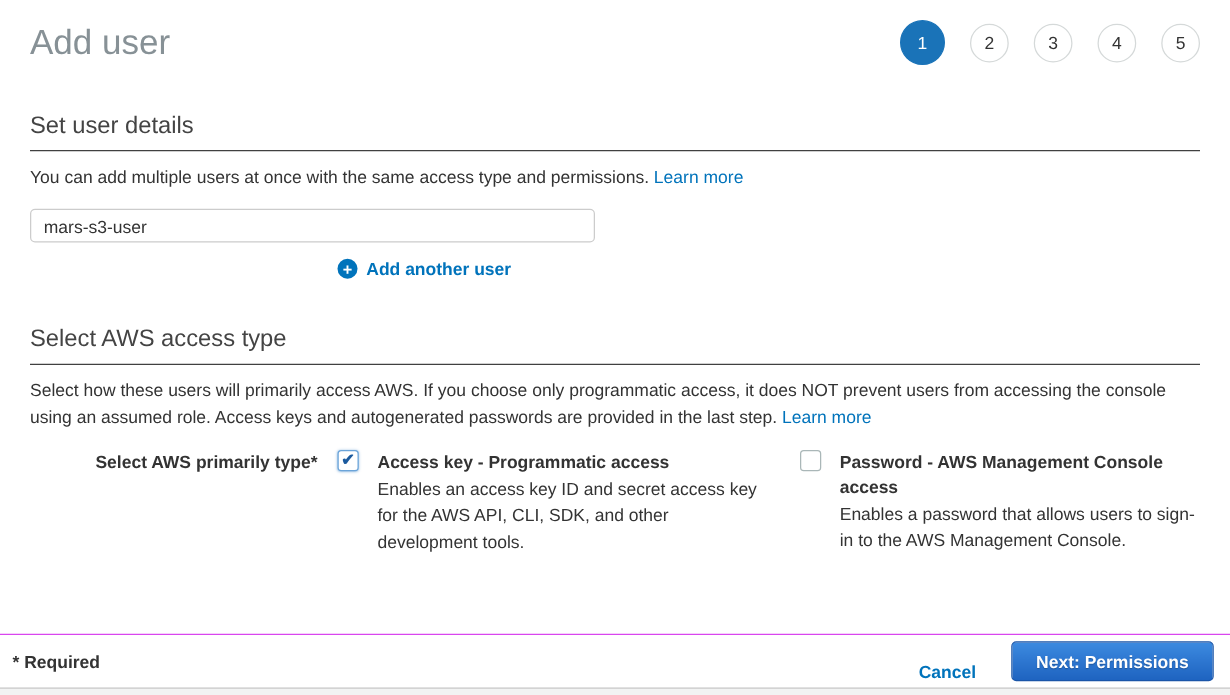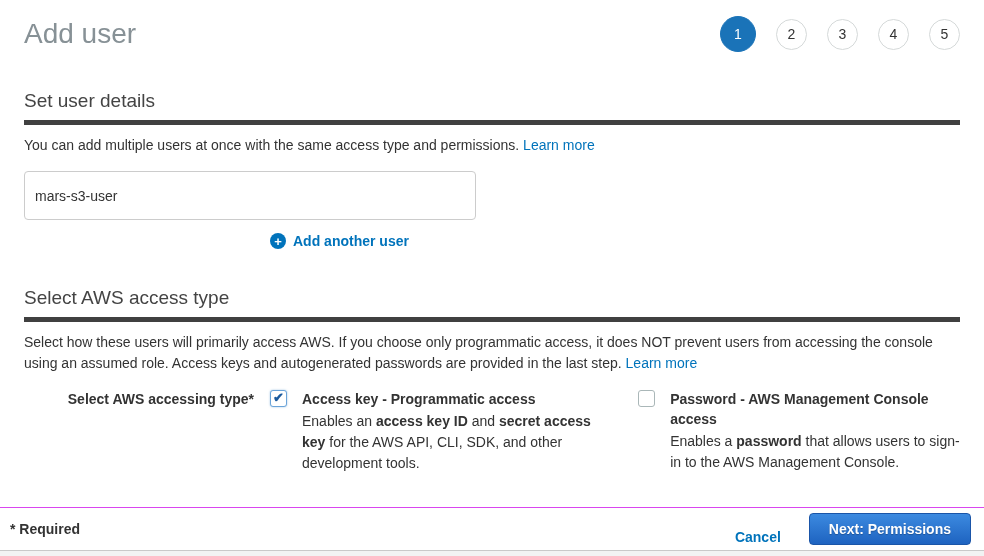--- a/index.html
+++ b/index.html
@@ -20,34 +20,34 @@
     border:1px solid #d5d9d9; color:#333; font-size:14px;
     display:flex; align-items:center; justify-content:center; cursor:default;
   }
   .step.active {
     width:36px; height:36px; background:#1a73b8; border-color:#1a73b8; color:#fff;
   }
 
   
   .section-heading {
     font-size:19px; font-weight:400; color:#444;
-    margin-top:38px; padding-bottom:8px; border-bottom:5px solid #404040;
+    margin-top:38px; padding-bottom:8px; border-bottom:1px solid #404040;
   }
   .section-desc { font-size:14px; line-height:21px; color:#333; margin-top:10px; max-width:962px; }
   a.link { color:#0073bb; text-decoration:none; cursor:pointer; }
 
   
   .form-row { display:flex; align-items:center; margin-top:15px; }
   .form-row.top-align { align-items:flex-start; }
   .form-label {
     width:246px; min-width:246px; text-align:right; padding-right:16px;
     font-size:14px; font-weight:bold; color:#333; line-height:20px;
   }
   .text-input {
-    width:452px; height:49px; border:1px solid #ccc; border-radius:4px;
+    width:452px; height:27px; border:1px solid #ccc; border-radius:4px;
     padding:0 10px; font-size:14px; color:#333; font-family:"Liberation Sans", sans-serif;
     outline:none; background:#fff;
   }
   .add-user-row { margin-top:13px; }
   .add-user-link { display:flex; align-items:center; font-size:14px; font-weight:bold; color:#0073bb; cursor:pointer; text-decoration:none; }
   .plus-icon {
     width:16px; height:16px; border-radius:50%; background:#0073bb; color:#fff;
     display:inline-flex; align-items:center; justify-content:center;
     font-size:13px; font-weight:bold; line-height:1; margin-right:7px;
   }
@@ -59,21 +59,21 @@
     width:17px; height:17px; border:1px solid #aab7b8; border-radius:3px;
     background:#fff; margin-right:15px; margin-top:1px; position:relative; cursor:pointer; flex:none;
   }
   .checkbox.checked { border-color:#6ba4d9; box-shadow:0 0 2px rgba(58,131,199,.5); }
   .checkbox.checked::after {
     content:"\2714"; position:absolute; left:2px; top:-1px;
     font-size:13px; font-weight:bold; color:#1b5a9e;
   }
   .option-title { font-size:14px; font-weight:bold; color:#333; line-height:20px; }
   .option-desc { font-size:14px; color:#333; line-height:21px; margin-top:2px; max-width:560px; }
-  .option-desc b { font-weight:bold; }
+  .option-desc b { font-weight:normal; }
 
   
   .footer {
     position:absolute; left:0; right:0; bottom:6px; height:43px; background:#fff;
     border-top:1px solid #d946ef; display:flex; align-items:center;
     justify-content:space-between; padding:0 13px 0 10px;
   }
   .required-note { font-size:14px; font-weight:bold; color:#333; }
   .footer-actions { display:flex; align-items:flex-end; }
   .cancel-link { font-size:14px; font-weight:bold; color:#0073bb; text-decoration:none; margin-right:28px; cursor:pointer; }
@@ -117,21 +117,21 @@
       <a class="add-user-link">
         <span class="plus-icon">+</span>
         <span>Add another user</span>
       </a>
     </div>
 
     <h2 class="section-heading">Select AWS access type</h2>
     <p class="section-desc"><span>Select how these users will primarily access AWS. If you choose only programmatic access, it does NOT prevent users from accessing the console using an assumed role. Access keys and autogenerated passwords are provided in the last step.</span> <a class="link">Learn more</a></p>
 
     <div class="form-row top-align">
-      <label class="form-label">Select AWS accessing type*</label>
+      <label class="form-label">Select AWS primarily type*</label>
       <div class="options">
 
         <div class="option">
           <div class="checkbox checked"></div>
           <div class="option-text">
             <div class="option-title">Access key - Programmatic access</div>
             <div class="option-desc"><span>Enables an </span><b>access key ID</b><span> and </span><b>secret access key</b><span> for the AWS API, CLI, SDK, and other development tools.</span></div>
           </div>
         </div>
 

